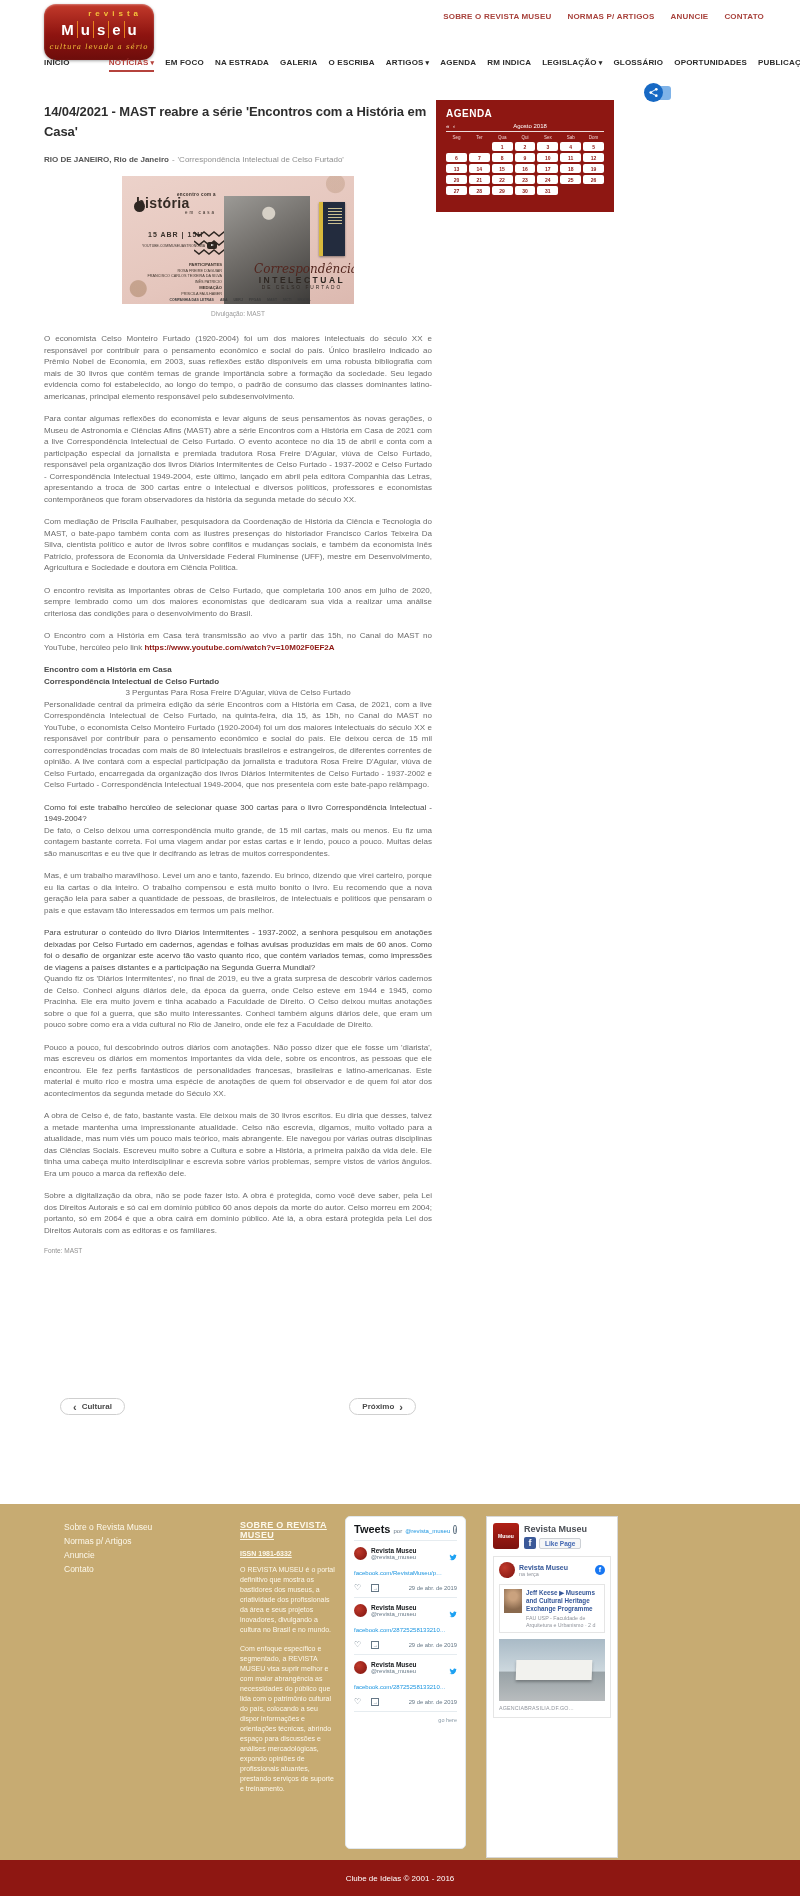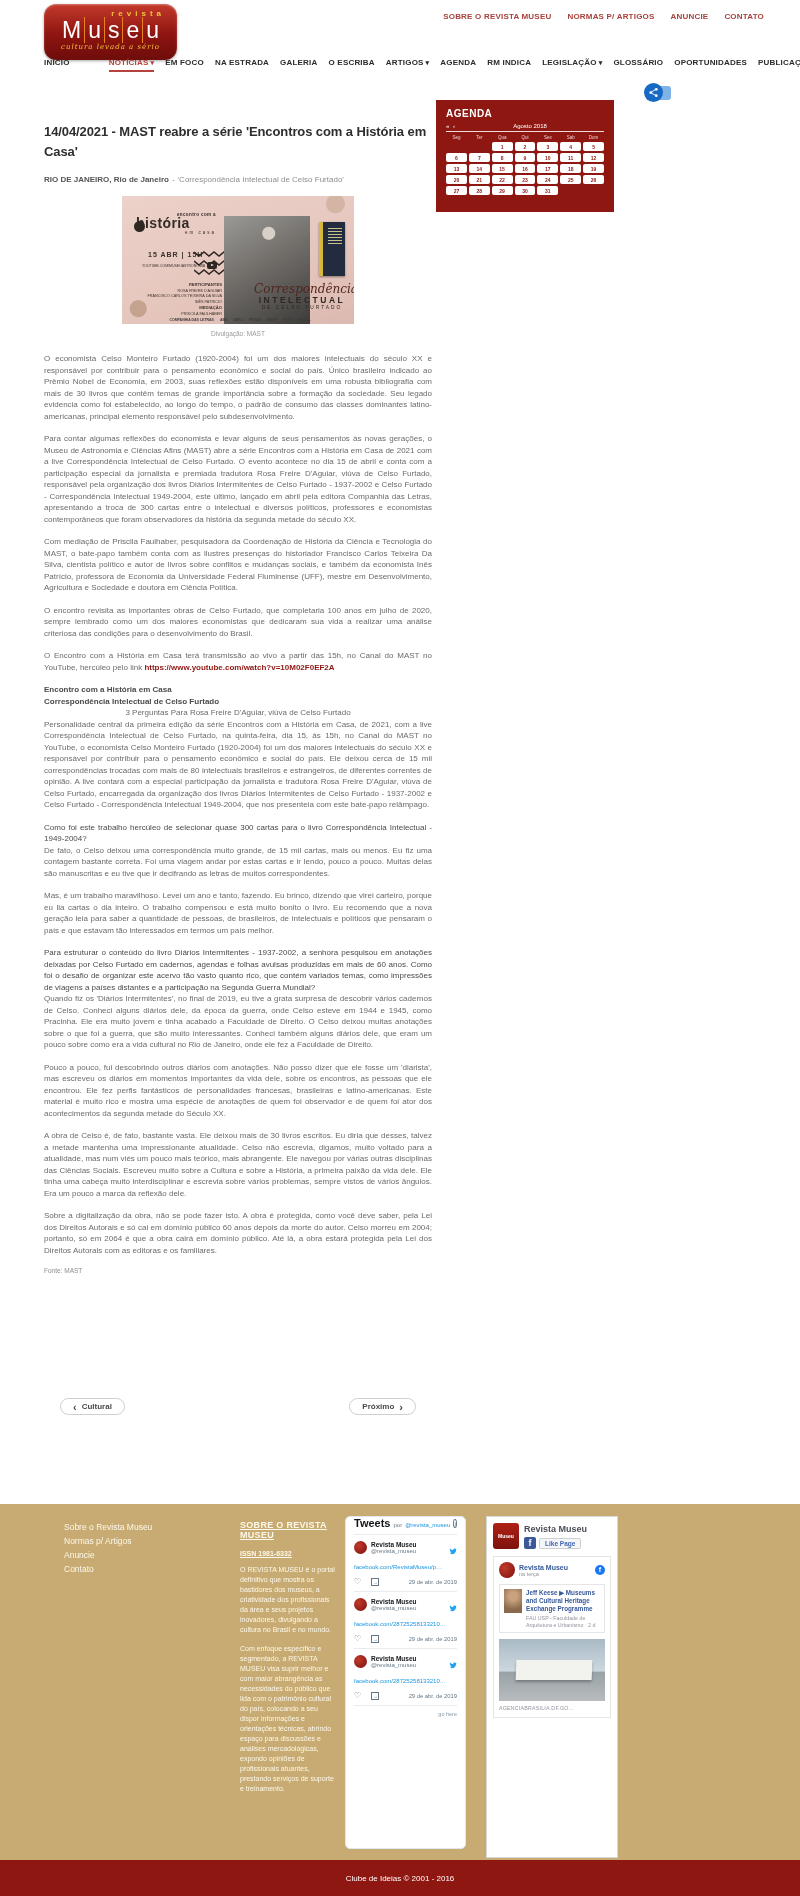--- a/index.html
+++ b/index.html
@@ -1,44 +1,44 @@
 <!DOCTYPE html>
 <html><head>
 <meta charset="utf-8">
 <style>
   * { margin:0; padding:0; box-sizing:border-box; }
   body { font-family:"Liberation Sans", sans-serif; background:#fff; }
   #page { position:relative; width:800px; height:1896px; background:#fff; overflow:hidden; margin:0 auto; }
 
   
-  #logo { position:absolute; left:44px; top:4px; width:133px; height:56px; border-radius:12px;
+  #logo { position:absolute; left:44px; top:4px; width:110px; height:56px; border-radius:12px;
     background:linear-gradient(180deg,#c33a2b 0%,#8e1410 55%,#6d0d0b 100%);
     box-shadow:inset 0 1px 2px rgba(255,255,255,.35), 0 1px 3px rgba(0,0,0,.35);
     padding-top:5px; cursor:pointer; }
   .logo-top { font-size:8px; color:#f5c33b; letter-spacing:4px; font-weight:bold; text-align:right; padding-right:12px; }
-  .logo-main { font-size:23px; font-weight:normal; color:#fff; text-align:center; line-height:24px; }
+  .logo-main { font-size:15px; font-weight:bold; color:#fff; text-align:center; line-height:24px; }
   .logo-main .lt + .lt { border-left:1px solid #e8821e; padding-left:3px; margin-left:3px; }
   .logo-tag { font-size:7px; color:#f5c33b; font-style:italic; text-align:center; letter-spacing:1px; margin-top:1px; font-family:"DejaVu Serif", serif; }
 
   #top-links { position:absolute; top:12px; right:36px; display:flex; gap:16px; }
   .top-link { font-size:8px; font-weight:bold; color:#a8423c; letter-spacing:.2px; cursor:pointer; white-space:nowrap; }
 
   #nav { position:absolute; top:58px; left:44px; display:flex; gap:11px; align-items:flex-start; }
   .nav-item { font-size:8px; font-weight:bold; color:#2b2b2b; letter-spacing:.2px; cursor:pointer; white-space:nowrap; padding-bottom:3px; }
   .nav-item.chev::after { content:"▾"; margin-left:2px; font-size:7px; }
   .nav-item.active { color:#b5423c; border-bottom:2px solid #b5423c;margin-left:28px; }
 
   
   #float-widget { position:absolute; left:644px; top:83px; width:32px; height:20px; cursor:pointer; }
   .fw-sq { position:absolute; left:13px; top:3px; width:14px; height:14px; background:#7fb3e8; border-radius:3px; }
   .fw-circle { position:absolute; left:0; top:0; width:19px; height:19px; border-radius:50%; background:#1769c4;
     display:flex; align-items:center; justify-content:center; }
 
   
-  #article { position:absolute; left:44px; top:98px; width:388px;margin-top:20px; }
+  #article { position:absolute; left:44px; top:98px; width:388px; }
   #title { font-size:13px; line-height:1.5; color:#2e2e2e; font-weight:bold; letter-spacing:-.1px; margin:4px 0 14px; }
   #byline { font-size:8px; color:#8f8f8f; margin-bottom:12px; }
   #byline .loc { color:#555; font-weight:bold; }
   #byline .sep { margin:0 3px; }
 
   .hero { width:232px; height:128px; margin:0 auto; position:relative; overflow:hidden;
     background:
       radial-gradient(circle at 7% 88%, rgba(146,104,64,.38) 0 8px, rgba(146,104,64,0) 9px),
       radial-gradient(circle at 92% 6%, rgba(146,104,64,.22) 0 9px, rgba(146,104,64,0) 10px),
       linear-gradient(160deg,#ecd2ca 0%,#e5c6bd 60%,#dcb9b0 100%); }
@@ -96,21 +96,21 @@
 
   
   #footer { position:absolute; left:0; top:1504px; width:800px; height:356px; background:#c7ab72; }
   .f-links { position:absolute; left:64px; top:18px; display:flex; flex-direction:column; gap:4px; }
   .f-link { color:#fdf8ea; font-size:8.5px; cursor:pointer; }
   .f-about { position:absolute; left:240px; top:16px; width:95px; color:#fdf8ea; }
   .f-about-h { font-size:9px; font-weight:bold; text-decoration:underline; letter-spacing:.3px; margin-bottom:10px; }
   .f-issn { font-size:7px; font-weight:bold; text-decoration:underline; margin-bottom:8px; }
   .f-p { font-size:7px; line-height:10px; margin-bottom:9px; }
 
-  #tw { position:absolute; left:345px; top:12px; width:121px; height:333px; background:#fff; border:1px solid #e1e8ed; border-radius:5px; padding:0 8px; overflow:hidden; }
+  #tw { position:absolute; left:345px; top:12px; width:121px; height:333px; background:#fff; border:1px solid #e1e8ed; border-radius:5px; padding:6px 8px; overflow:hidden; }
   .tw-head { display:flex; align-items:baseline; gap:3px; border-bottom:1px solid #e6ecf0; padding-bottom:5px; }
   .tw-title { font-size:11px; font-weight:bold; color:#14171a; }
   .tw-by { font-size:6px; color:#657786; }
   .tw-by-handle { font-size:6px; color:#1b95e0; cursor:pointer; }
   .tw-info { margin-left:auto; width:9px; height:9px; border:1px solid #657786; border-radius:50%; color:#657786; font-size:6px; text-align:center; line-height:8px; cursor:pointer; align-self:center; }
   .tweet { border-bottom:1px solid #e6ecf0; padding:6px 0 5px; }
   .tw-row1 { display:flex; gap:4px; align-items:flex-start; }
   .tw-av { width:13px; height:13px; border-radius:50%; background:radial-gradient(circle at 35% 35%, #c0392b, #7c120e); flex:none; }
   .tw-name { font-size:6.5px; font-weight:bold; color:#14171a; }
   .tw-handle { font-size:6px; color:#657786; }

